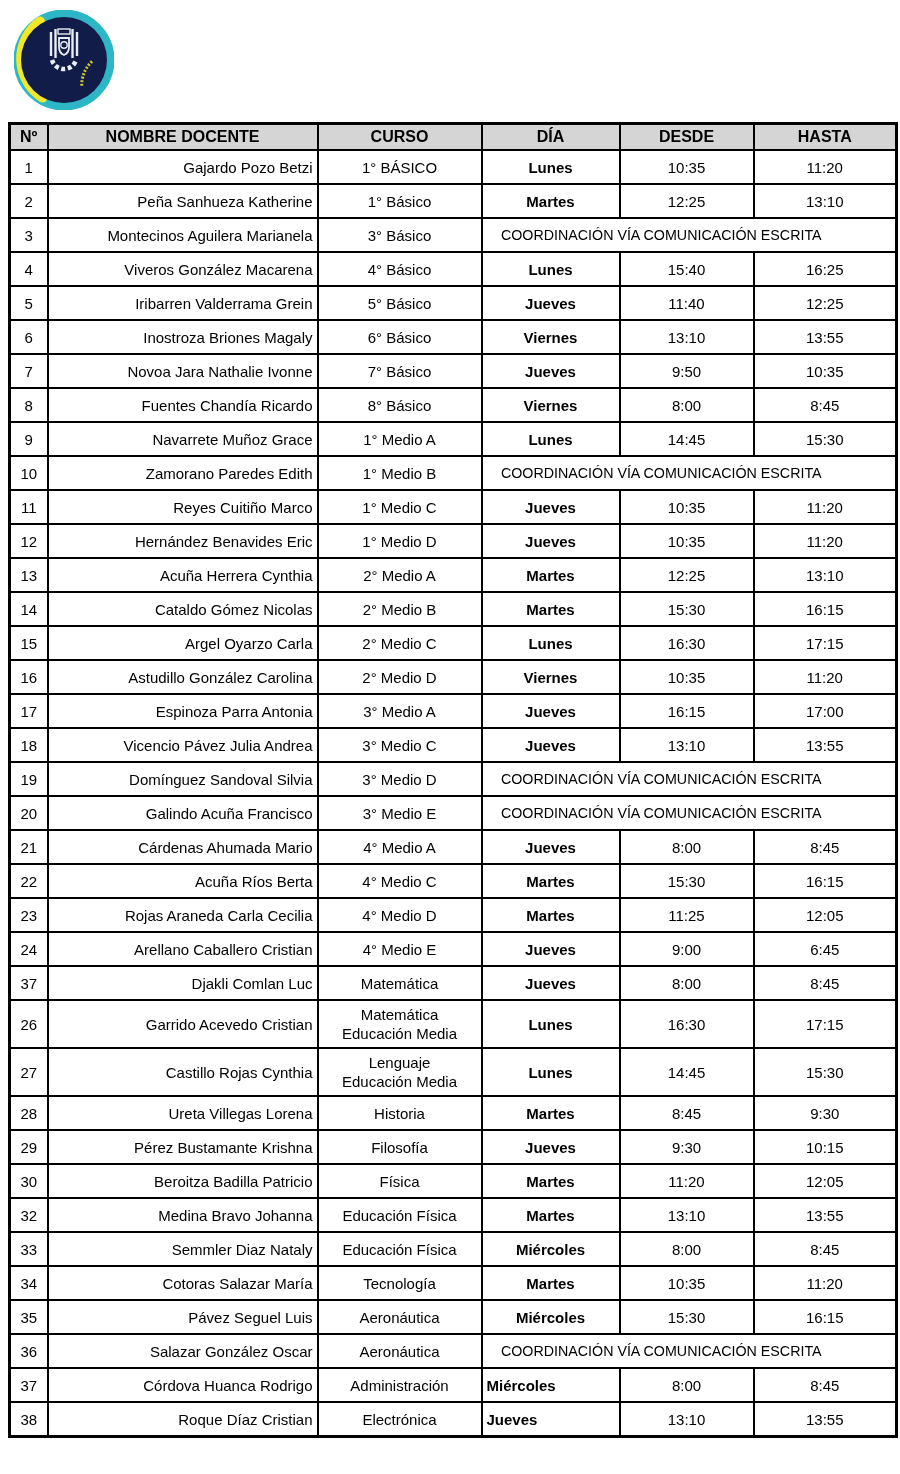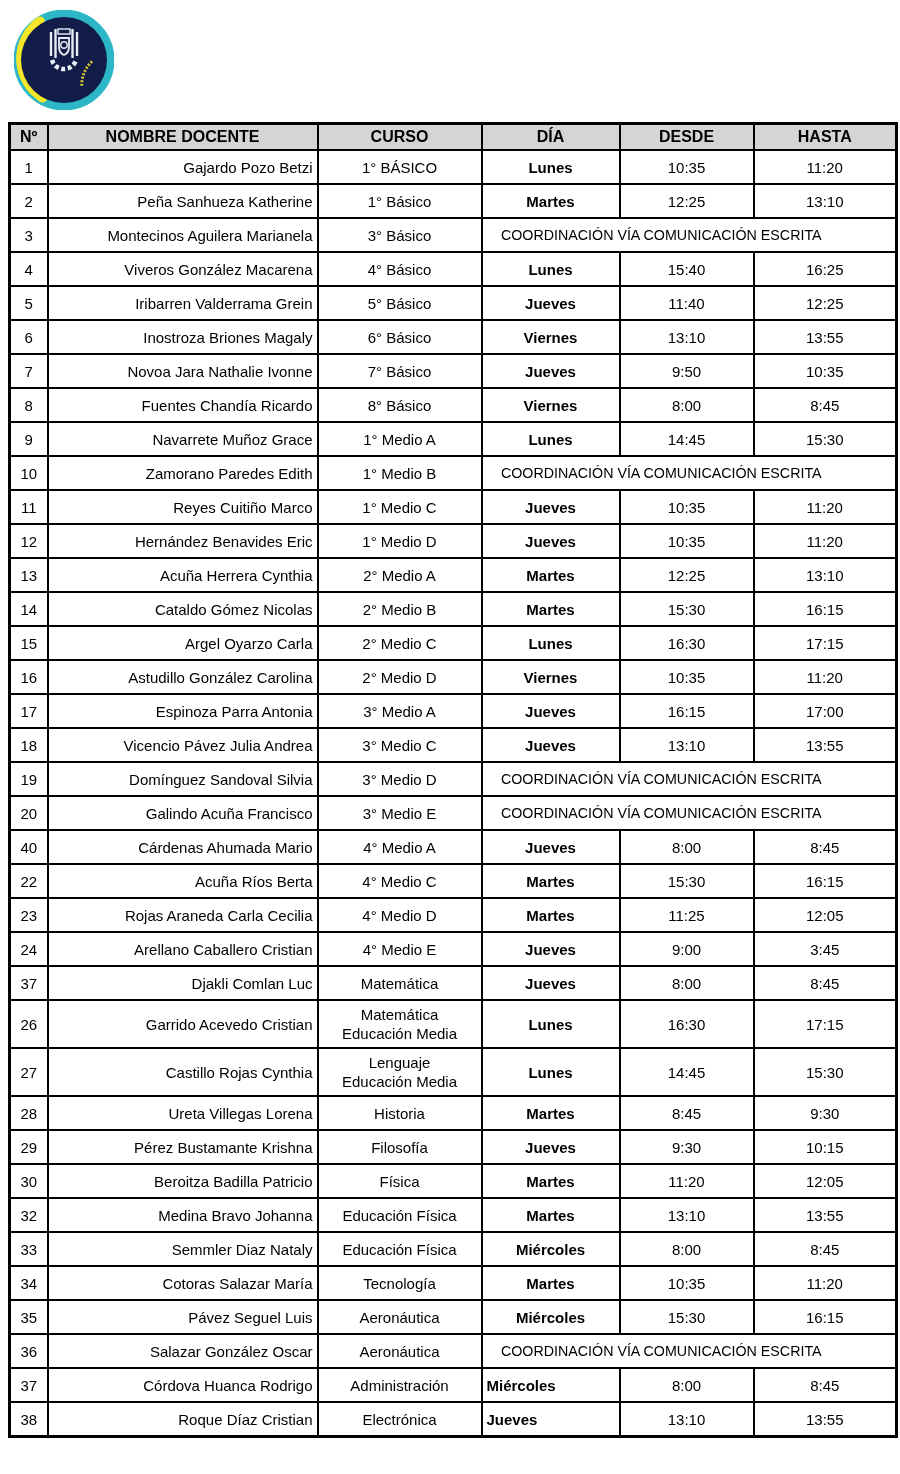--- a/index.html
+++ b/index.html
@@ -299,21 +299,21 @@
         <tr>
       <td class="c-num">20</td>
       <td class="c-nombre">Galindo Acuña Francisco</td>
       <td class="c-curso">
             <div>3° Medio E</div>
           </td>
 
     <td colspan="3" class="coordination"><span class="narrow">COORDINACIÓN VÍA COMUNICACIÓN ESCRITA</span></td>
         </tr>
         <tr>
-      <td class="c-num">40</td>
+      <td class="c-num">21</td>
       <td class="c-nombre">Cárdenas Ahumada Mario</td>
       <td class="c-curso">
             <div>4° Medio A</div>
           </td>
       <td class="c-dia">Jueves</td>
       <td class="c-desde">8:00</td>
       <td class="c-hasta">8:45</td>
     </tr>
         <tr>
       <td class="c-num">22</td>
@@ -336,21 +336,21 @@
       <td class="c-hasta">12:05</td>
     </tr>
         <tr>
       <td class="c-num">24</td>
       <td class="c-nombre">Arellano Caballero Cristian</td>
       <td class="c-curso">
             <div>4° Medio E</div>
           </td>
       <td class="c-dia">Jueves</td>
       <td class="c-desde">9:00</td>
-      <td class="c-hasta">3:45</td>
+      <td class="c-hasta">6:45</td>
     </tr>
         <tr>
       <td class="c-num">37</td>
       <td class="c-nombre">Djakli Comlan Luc</td>
       <td class="c-curso">
             <div>Matemática</div>
           </td>
       <td class="c-dia">Jueves</td>
       <td class="c-desde">8:00</td>
       <td class="c-hasta">8:45</td>

